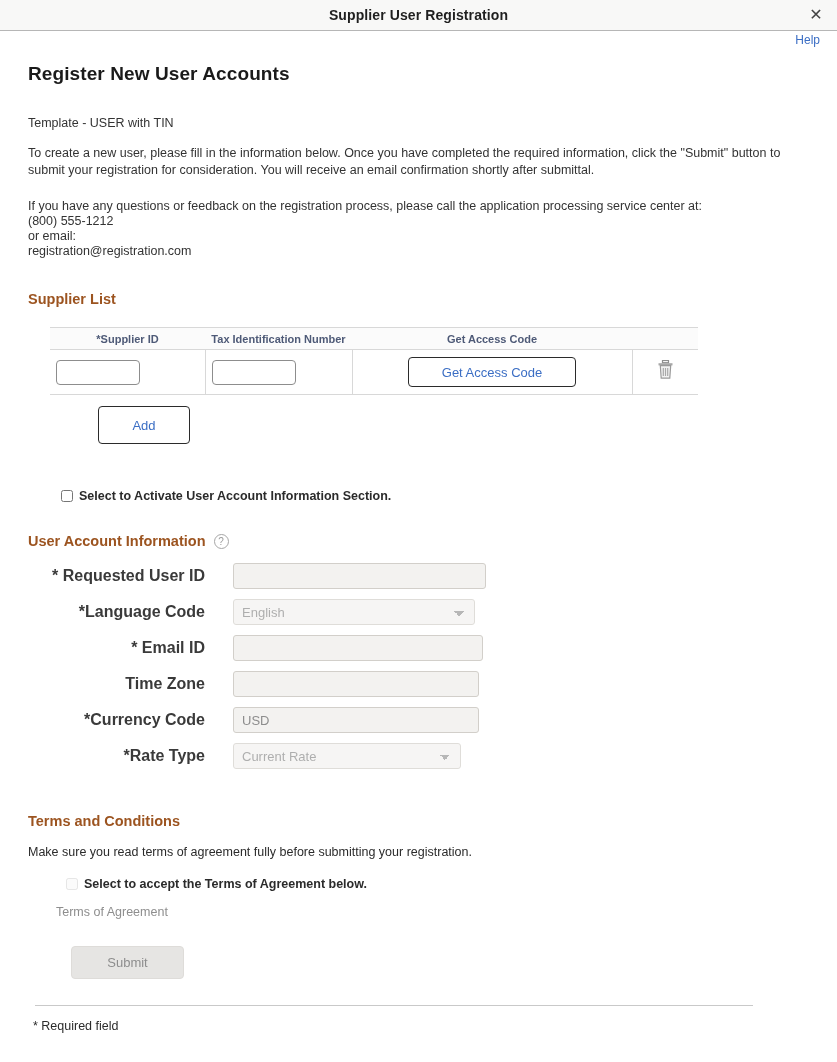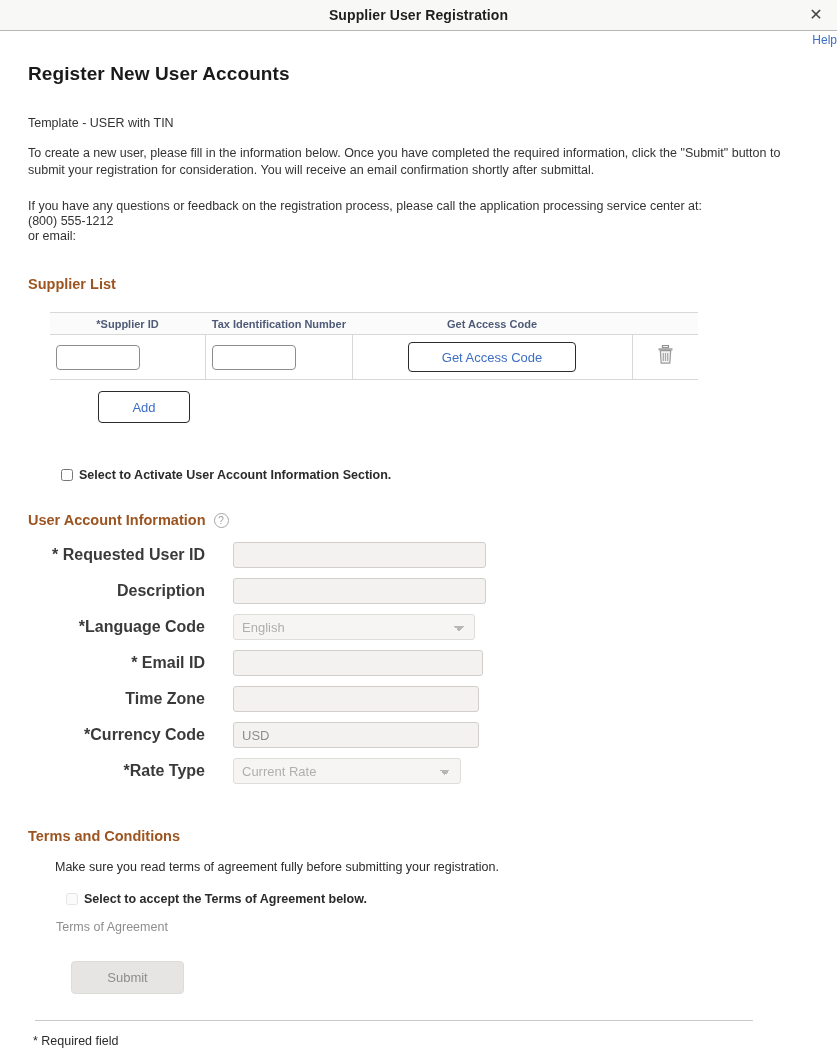--- a/index.html
+++ b/index.html
@@ -47,21 +47,21 @@
     font-family: "Liberation Sans", sans-serif;
   }
 
   
   .helprow {
     height: 22px;
     position: relative;
   }
   .help-link {
     position: absolute;
-    right: 0px;
+    right: 17px;
     top: 2px;
     font-size: 12px;
     color: #3b6ec4;
     text-decoration: none;
     cursor: pointer;
   }
 
   
   .content {
     padding: 0 0 0 28px;
@@ -130,21 +130,21 @@
     border-top: 1px solid #d8d8d8;
     border-bottom: 1px solid #d8d8d8;
     background: #fbfbfb;
     font-size: 11px;
     font-weight: bold;
     color: #4e5a77;
     padding: 5px 6px 4px 6px;
     height: 22px;
   }
   th.col-supplier { text-align: center; width: 155px; }
-  th.col-tin { text-align: right; width: 147px; }
+  th.col-tin { text-align: center; width: 147px; }
   th.col-code { text-align: center; width: 280px; }
   th.col-del { width: 66px; }
 
   table.supplier-table tbody td {
     border-bottom: 1px solid #d8d8d8;
     border-right: 1px solid #d8d8d8;
     height: 45px;
     padding: 0 6px;
     vertical-align: middle;
   }
@@ -170,21 +170,21 @@
     color: #3b6ec4;
     font-size: 13px;
     font-family: "Liberation Sans", sans-serif;
     padding: 6px 12px;
     cursor: pointer;
     min-width: 168px;
     height: 30px;
   }
   .btn-add {
     min-width: 92px;
-    height: 32px;
+    height: 38px;
     margin-top: 11px;
     margin-left: 48px;
     font-size: 13px;
   }
   .trash-icon { cursor: pointer; display: inline-block; line-height: 0; }
 
   
   .cb-row {
     display: flex;
     align-items: center;
@@ -241,21 +241,20 @@
       linear-gradient(135deg, #9a9a9a 50%, transparent 50%);
     background-position: calc(100% - 15px) 11px, calc(100% - 10px) 11px;
     background-size: 5px 5px, 5px 5px;
     background-repeat: no-repeat;
     padding-right: 26px;
   }
 
   
   .terms-head { margin-top: 44px; }
   .terms-text {
-    margin-left: 27px;
     margin-top: 16px;
     font-size: 12.5px;
     color: #2b2b2b;
   }
   .terms-cb-row { margin-left: 38px; margin-top: 18px; }
   .terms-cb-row input[type=checkbox] { opacity: .55; }
   .terms-link {
     margin-left: 28px;
     margin-top: 14px;
     font-size: 12.5px;
@@ -307,20 +306,21 @@
   <h1 class="page-title">Register New User Accounts</h1>
 
   <div class="template-line">Template - USER with TIN</div>
 
   <div class="intro-para">To create a new user, please fill in the information below.  Once you have completed the required information, click  the "Submit" button to submit your registration for consideration.  You will receive an email confirmation shortly after submittal.</div>
 
   <div class="intro-para2">
     <div>If you have any questions or feedback on the registration process, please call the application processing service center at:</div>
     <div>(800) 555-1212</div>
     <div>or email:</div>
+    <div>registration@registration.com</div>
   </div>
 
   <div class="section-head" style="margin-top:32px;">
     <span>Supplier List</span>
   </div>
 
   <div class="supplier-wrap">
     <table class="supplier-table">
       <thead>
         <tr>
@@ -369,24 +369,20 @@
     <span class="help-circle">?</span>
   </div>
 
   <div class="form-grid">
 
     <div class="form-row">
       <div class="form-label">* Requested User ID</div>
       <input class="field-disabled w-userid" type="text" disabled="" value="" style="">
     </div>
 
-    <div class="form-row">
-      <div class="form-label">Description</div>
-      <input class="field-disabled w-desc" type="text" disabled="" value="" style="">
-    </div>
 
     <div class="form-row">
       <div class="form-label">*Language Code</div>
       <select class="field-disabled w-lang" disabled="">
         <option>English</option>
       </select>
     </div>
 
     <div class="form-row">
       <div class="form-label">* Email ID</div>

